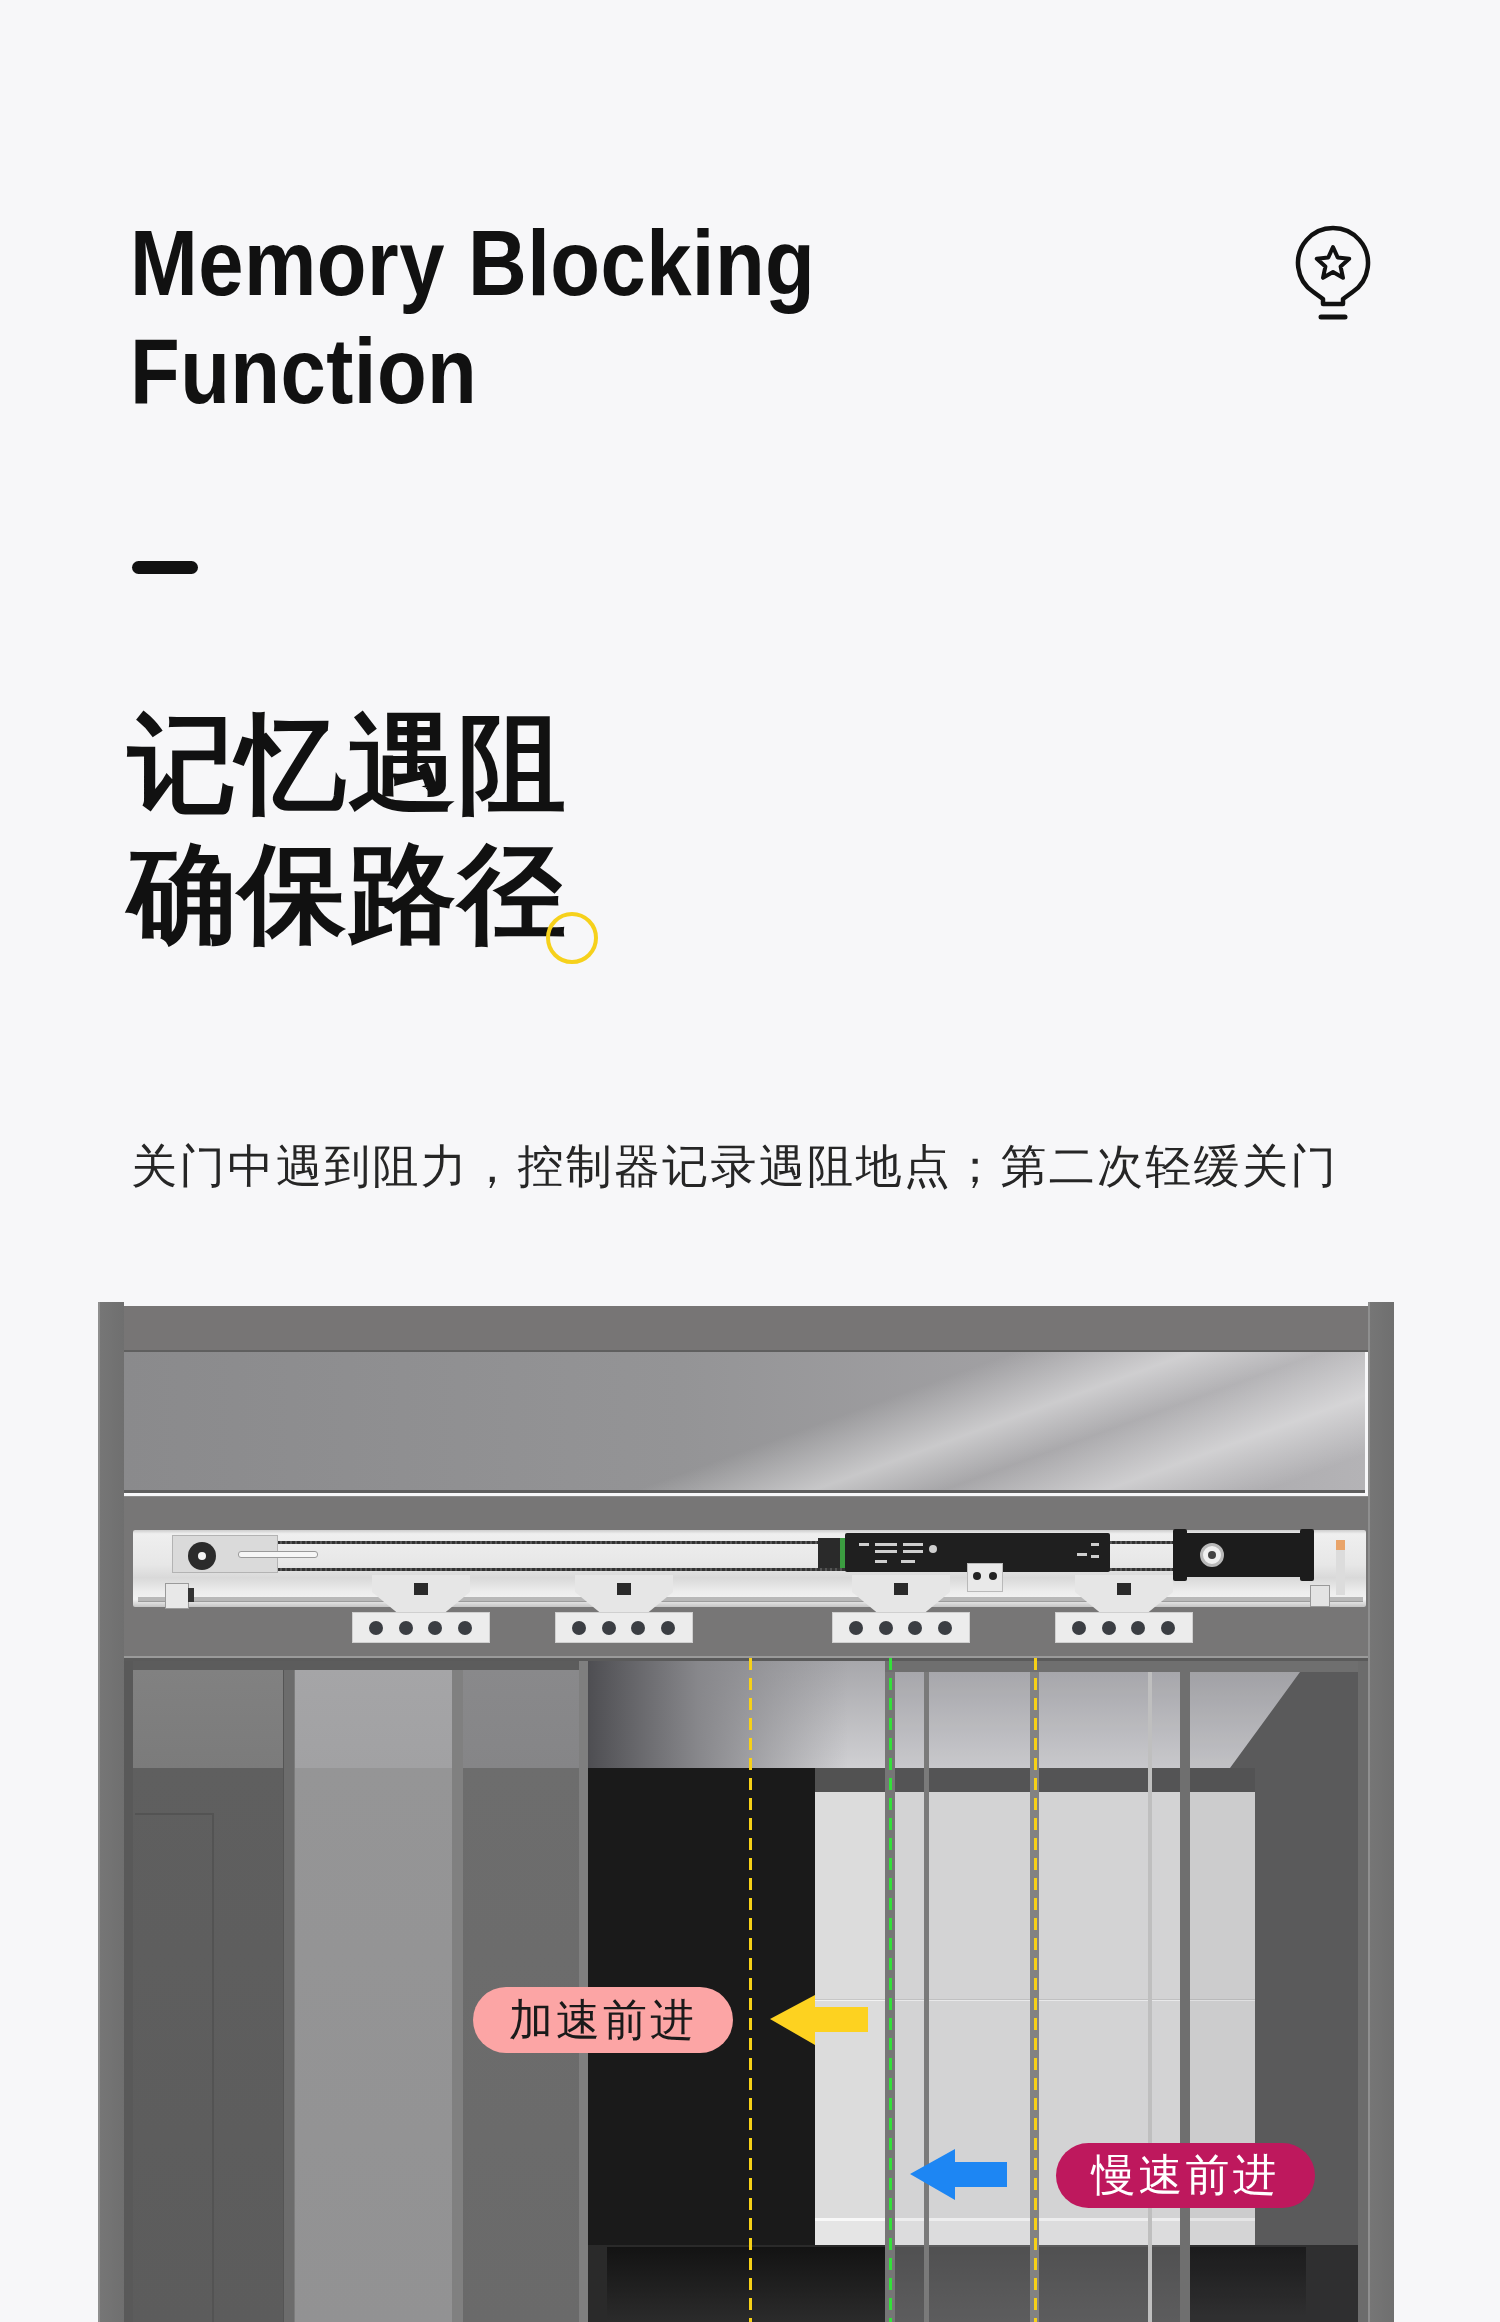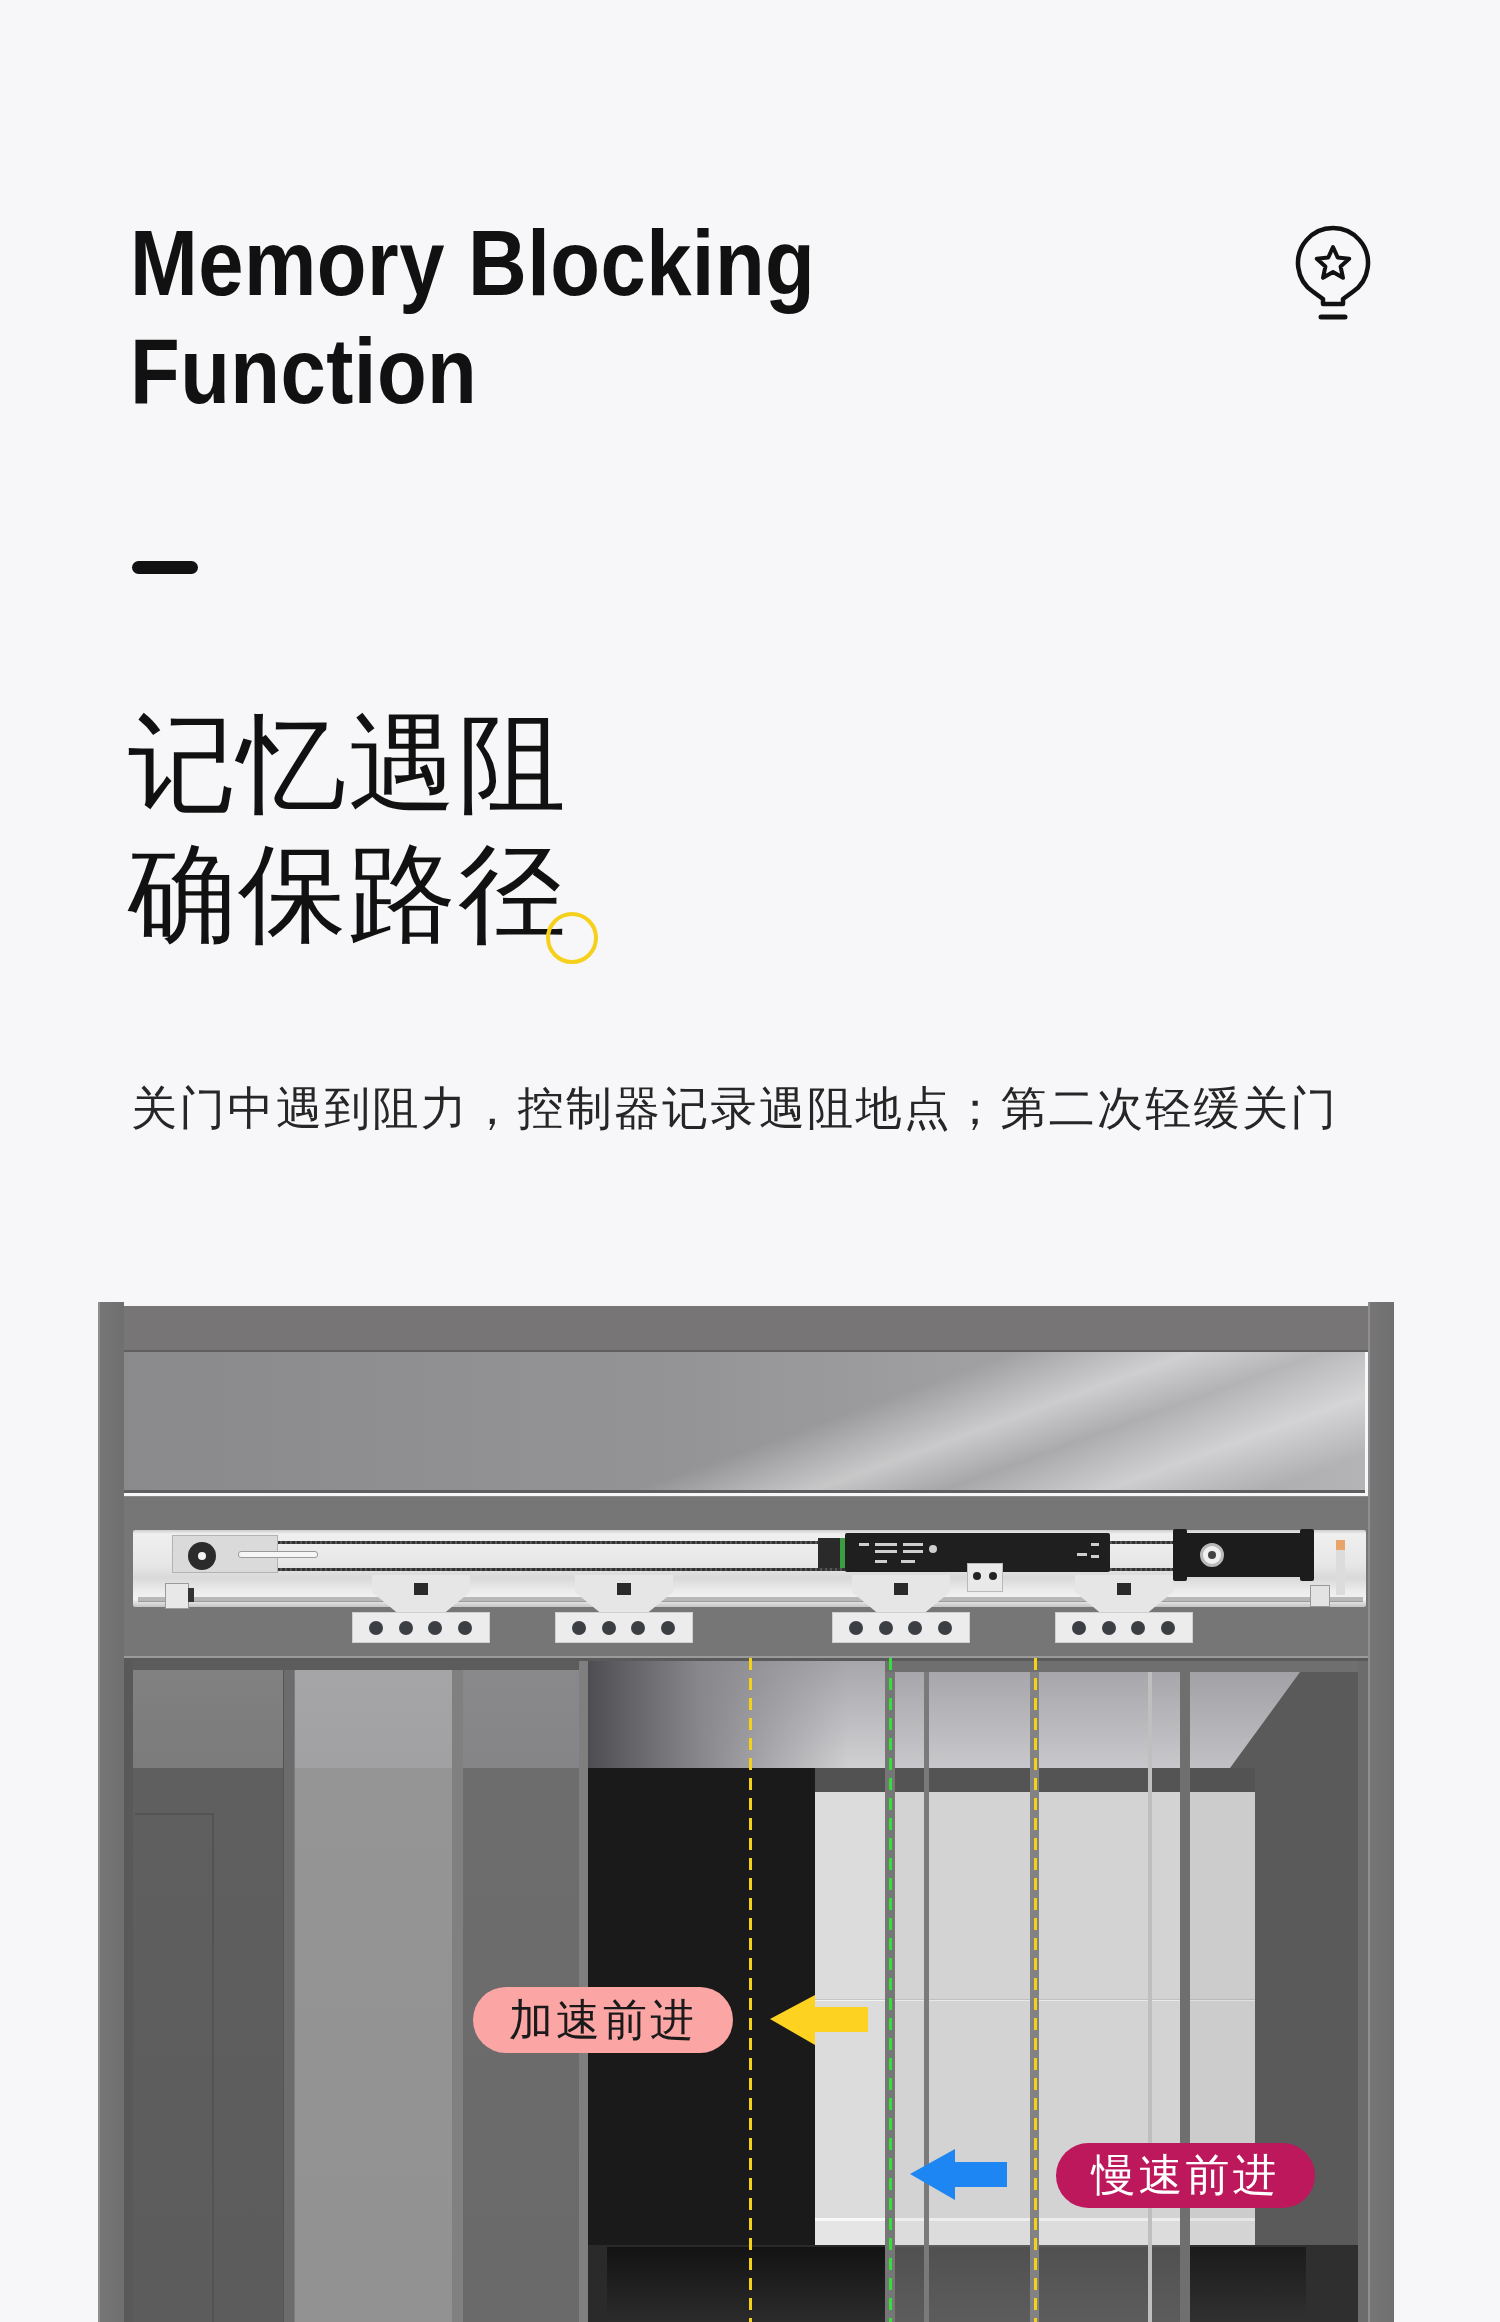--- a/index.html
+++ b/index.html
@@ -5,24 +5,24 @@
 *{box-sizing:border-box;margin:0;padding:0}
 html,body{width:1500px;height:2322px}
 body{position:relative;background:#f7f7f9;overflow:hidden;font-family:"Liberation Sans","DejaVu Sans",sans-serif;color:#111}
 .abs{position:absolute}
 
 
 .title-en{left:130px;top:209px;font-size:92px;line-height:108px;font-weight:700;color:#111;transform:scaleX(0.885);transform-origin:0 0;white-space:nowrap;letter-spacing:0.5px}
 .title-en span{display:block}
 .bulb{left:1291px;top:222px;width:84px;height:100px}
 .dash{left:132px;top:561px;width:66px;height:13px;border-radius:7px;background:#111}
-.title-zh{left:128px;top:699px;font-size:108px;line-height:130px;font-weight:400;letter-spacing:2px;white-space:nowrap;color:#111;font-family:"DejaVu Sans",sans-serif}
+.title-zh{left:128px;top:699px;font-size:108px;line-height:130px;font-weight:700;letter-spacing:2px;white-space:nowrap;color:#111;font-family:"DejaVu Sans",sans-serif}
 .title-zh span{display:block}
 .ring{left:546px;top:912px;width:52px;height:52px;border-radius:50%;border:4px solid #f6d11c}
-.desc{left:131px;top:1077px;font-size:46px;line-height:62px;letter-spacing:2.3px;color:#262626;white-space:nowrap;font-family:"DejaVu Sans",sans-serif}
+.desc{left:131px;top:1135px;font-size:46px;line-height:62px;letter-spacing:2.3px;color:#262626;white-space:nowrap;font-family:"DejaVu Sans",sans-serif}
 .desc span{display:block}
 
 
 #door{position:absolute;left:98px;top:1300px;width:1297px;height:1022px;overflow:hidden}
 .post{top:2px;width:26px;height:1020px;background:linear-gradient(90deg,#8f8f8f 0,#8f8f8f 2px,#767676 2px,#6f6f6f 100%)}
 .top-bar{left:26px;top:6px;width:1244px;height:46px;background:#777575;border-bottom:2px solid #5f5f5f}
 .transom{left:26px;top:52px;width:1241px;height:141px;border-bottom:3px solid #5f5f5f;
   background:
    linear-gradient(160deg,rgba(255,255,255,0) 55%,rgba(255,255,255,.45) 66%,rgba(255,255,255,.08) 74%,rgba(255,255,255,.45) 84%,rgba(255,255,255,0) 94%),
    linear-gradient(90deg,#8a8a8c 0%,#949496 45%,#a3a2a5 75%,#b4b3b6 100%)}

